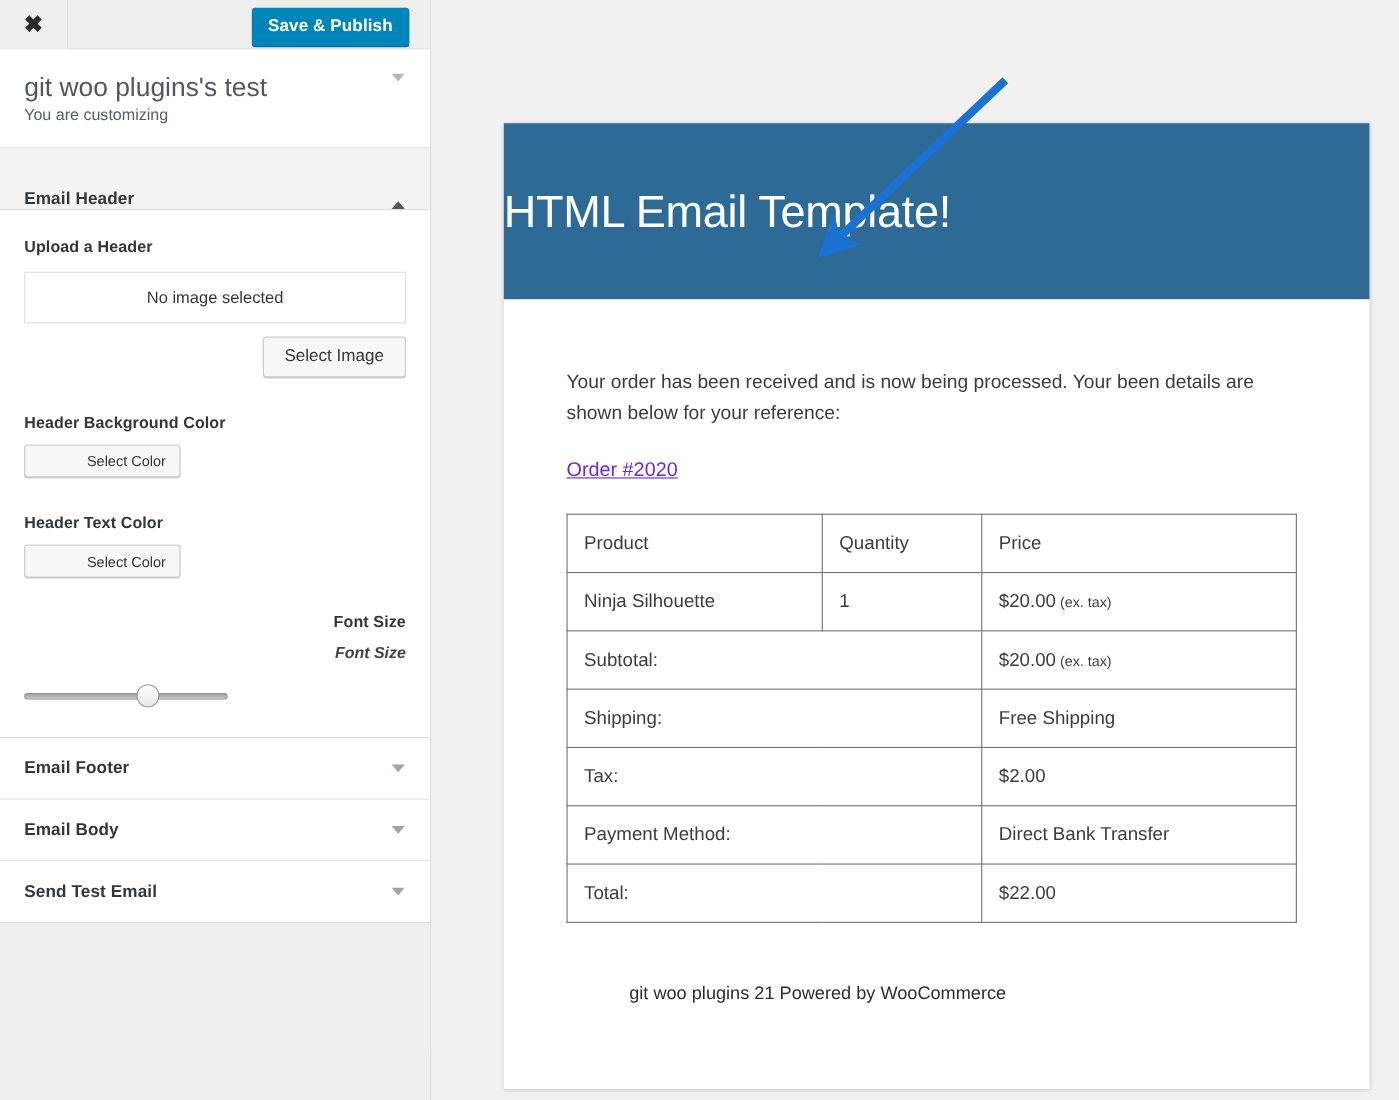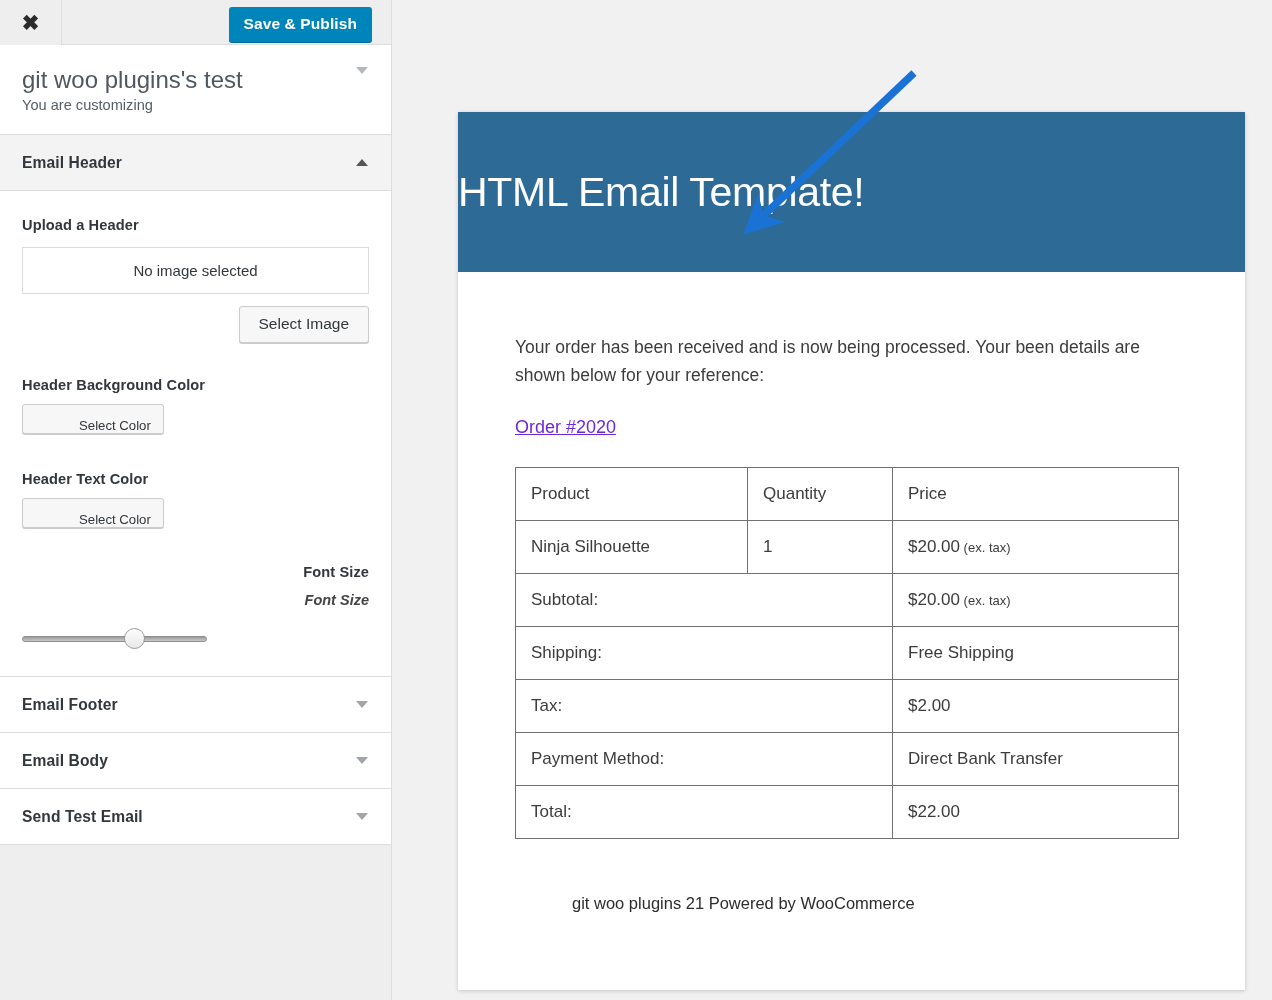--- a/index.html
+++ b/index.html
@@ -93,21 +93,21 @@
 
   .accordion-section-head {
     height: 56px;
     display: flex;
     align-items: center;
     padding: 0 22px;
     position: relative;
     border-bottom: 1px solid #dddddd;
     cursor: pointer;
   }
-  .accordion-section-head.open { background: #f3f3f3; }
+  .accordion-section-head.open { background: #f3f3f3; align-items: flex-end; }
   .accordion-section-head.closed { background: #ffffff; }
   .accordion-title {
     font-size: 15.6px;
     font-weight: bold;
     color: #32373c;
     letter-spacing: .1px;
   }
   .accordion-arrow {
     position: absolute;
     right: 23px;
@@ -157,21 +157,21 @@
     font-family: "Liberation Sans", sans-serif;
     padding: 8px 19px 9px 19px;
     cursor: pointer;
     box-shadow: 0 1px 0 #cccccc;
   }
 
   .color-control { margin-top: 34px; }
   .color-picker-row {
     margin-top: 11px;
     display: inline-flex;
-    align-items: flex-end;
+    align-items: center;
     height: 30px;
     border: 1px solid #cccccc;
     border-radius: 3px;
     background: #f7f7f7;
     overflow: hidden;
     cursor: pointer;
     box-shadow: 0 1px 0 #cccccc;
   }
   .color-swatch {
     width: 44px;

